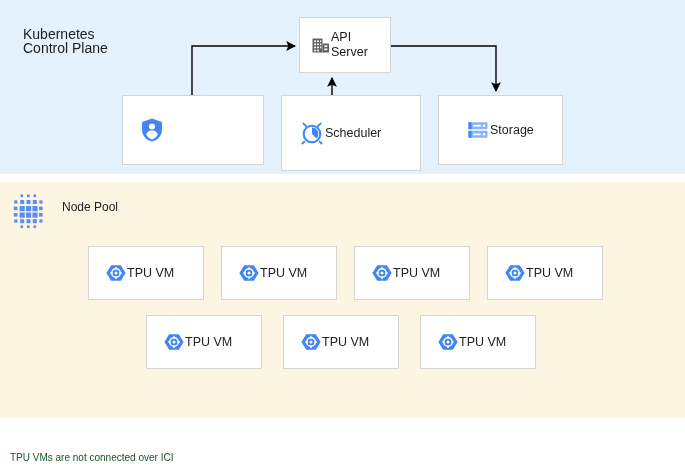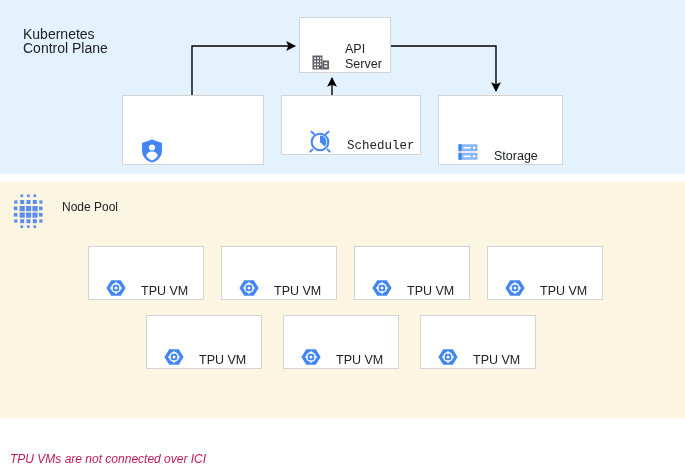--- a/index.html
+++ b/index.html
@@ -60,63 +60,62 @@
     height: 38px;
   }
 
   
   .card {
     position: absolute;
     background: #ffffff;
     border: 1px solid #d4d4d4;
     box-sizing: border-box;
     display: flex;
-    align-items: flex-end;
+    align-items: center;
     justify-content: center;
-    gap: 14px;
+    gap: 0;
   }
   .card .label {
     font-size: 12.5px;
     line-height: 15px;
     color: #202124;
     white-space: pre-line;
   }
   .card .ico {
     flex: 0 0 auto;
     display: block;
   }
 
   
   #api-server-box      { left: 299px; top: 17px;  width: 92px;  height: 56px;  justify-content: flex-start; padding-left: 11px; }
   #resource-ctrl-box   { left: 122px; top: 95px;  width: 142px; height: 70px;  justify-content: flex-start; padding-left: 16px; }
-  #scheduler-box       { left: 281px; top: 95px;  width: 140px; height: 60px;  justify-content: flex-start; padding-left: 25px; font-family: Liberation Mono, monospace; }
-  #storage-box         { left: 438px; top: 95px;  width: 125px; height: 70px;  justify-content: flex-start; padding-left: 17px; }
+  #scheduler-box       { left: 281px; top: 95px;  width: 140px; height: 76px;  justify-content: flex-start; padding-left: 17px; }
+  #storage-box         { left: 438px; top: 95px;  width: 125px; height: 70px;  justify-content: flex-start; padding-left: 27px; }
 
   
   .tpu-card { width: 116px; height: 54px; justify-content: flex-start; padding-left: 16px; }
   .tpu-card .label { font-size: 12.5px; }
 
   
   #connectors {
     position: absolute;
     left: 0;
     top: 0;
     width: 685px;
     height: 475px;
     pointer-events: none;
   }
 
   
   #footnote {
     position: absolute;
     left: 10px;
     top: 452px;
-    font-size: 12px;
-    color: #be185d;
-    font-style: italic;
+    font-size: 10px;
+    color: #14532d;
   }
 </style>
 </head>
 <body>
 
 <div class="panel" id="control-plane-panel"></div>
 
 <div class="section-label" id="control-plane-label">Kubernetes
 Control Plane</div>
 

